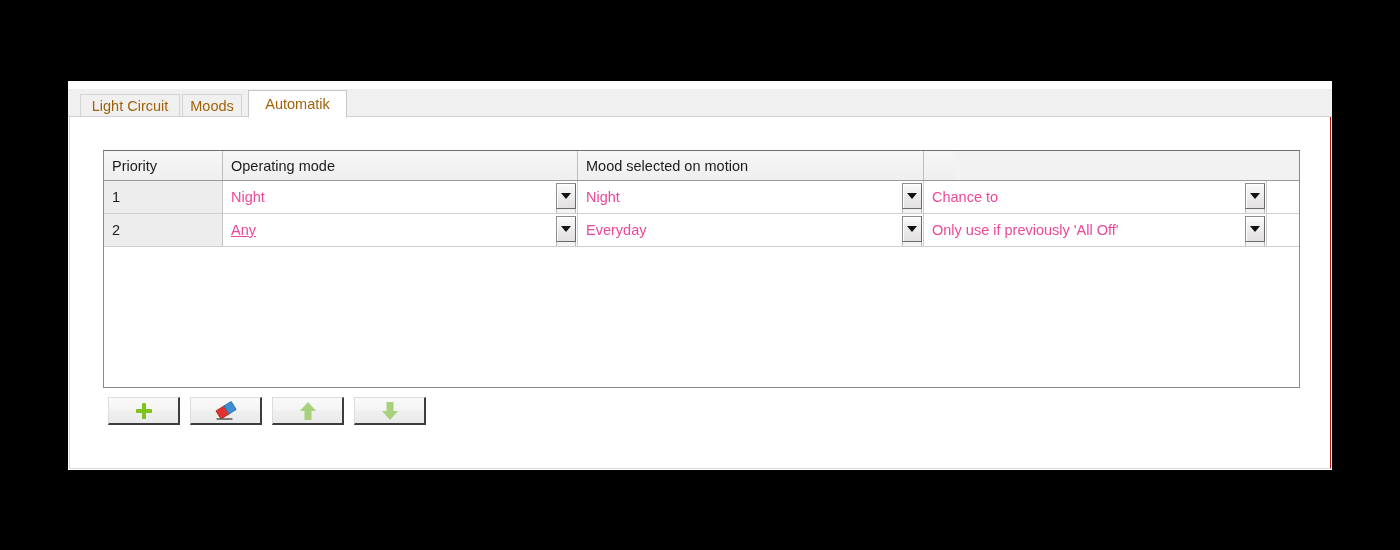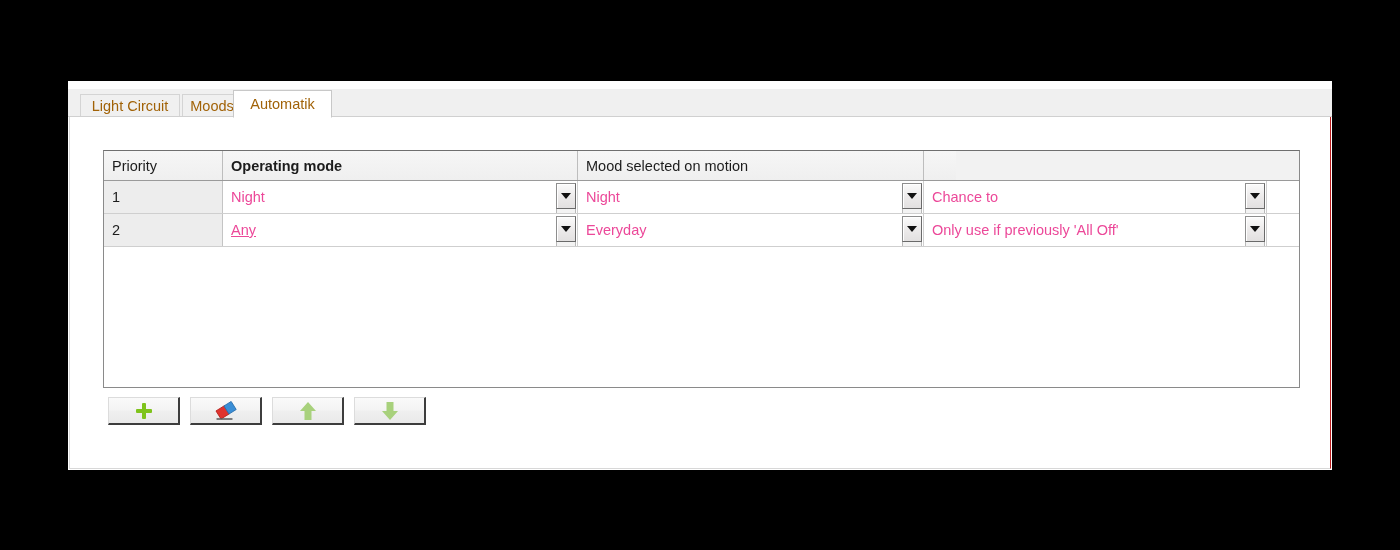--- a/index.html
+++ b/index.html
@@ -242,35 +242,35 @@
 
 <div id="app-window">
 
   <div id="tab-strip">
     <div class="tab" id="tab-0" style="left:12px;width:100px;">
       <span>Light Circuit</span>
     </div>
     <div class="tab" id="tab-1" style="left:114px;width:60px;">
       <span>Moods</span>
     </div>
-    <div class="tab active" id="tab-2" style="left:165px;width:99px;">
+    <div class="tab active" id="tab-2" style="left:180px;width:99px;">
       <span>Automatik</span>
     </div>
   </div>
   <div id="tab-strip-underline"></div>
 
   <div id="panel-body">
 
     <div id="grid-container">
 
       <div id="grid-header">
         <div class="hcell" style="width:119px;">
           <span>Priority</span>
         </div>
-        <div class="hcell" style="width:355px;font-weight:bold;">
+        <div class="hcell" style="width:355px;">
           <span>Operating mode</span>
         </div>
         <div class="hcell" style="width:346px;">
           <span>Mood selected on motion</span>
         </div>
         <div class="hcell last" style="width:32px;"></div>
       </div>
 
       <div class="grid-row">
         <div class="cell priority" style="width:119px;">

